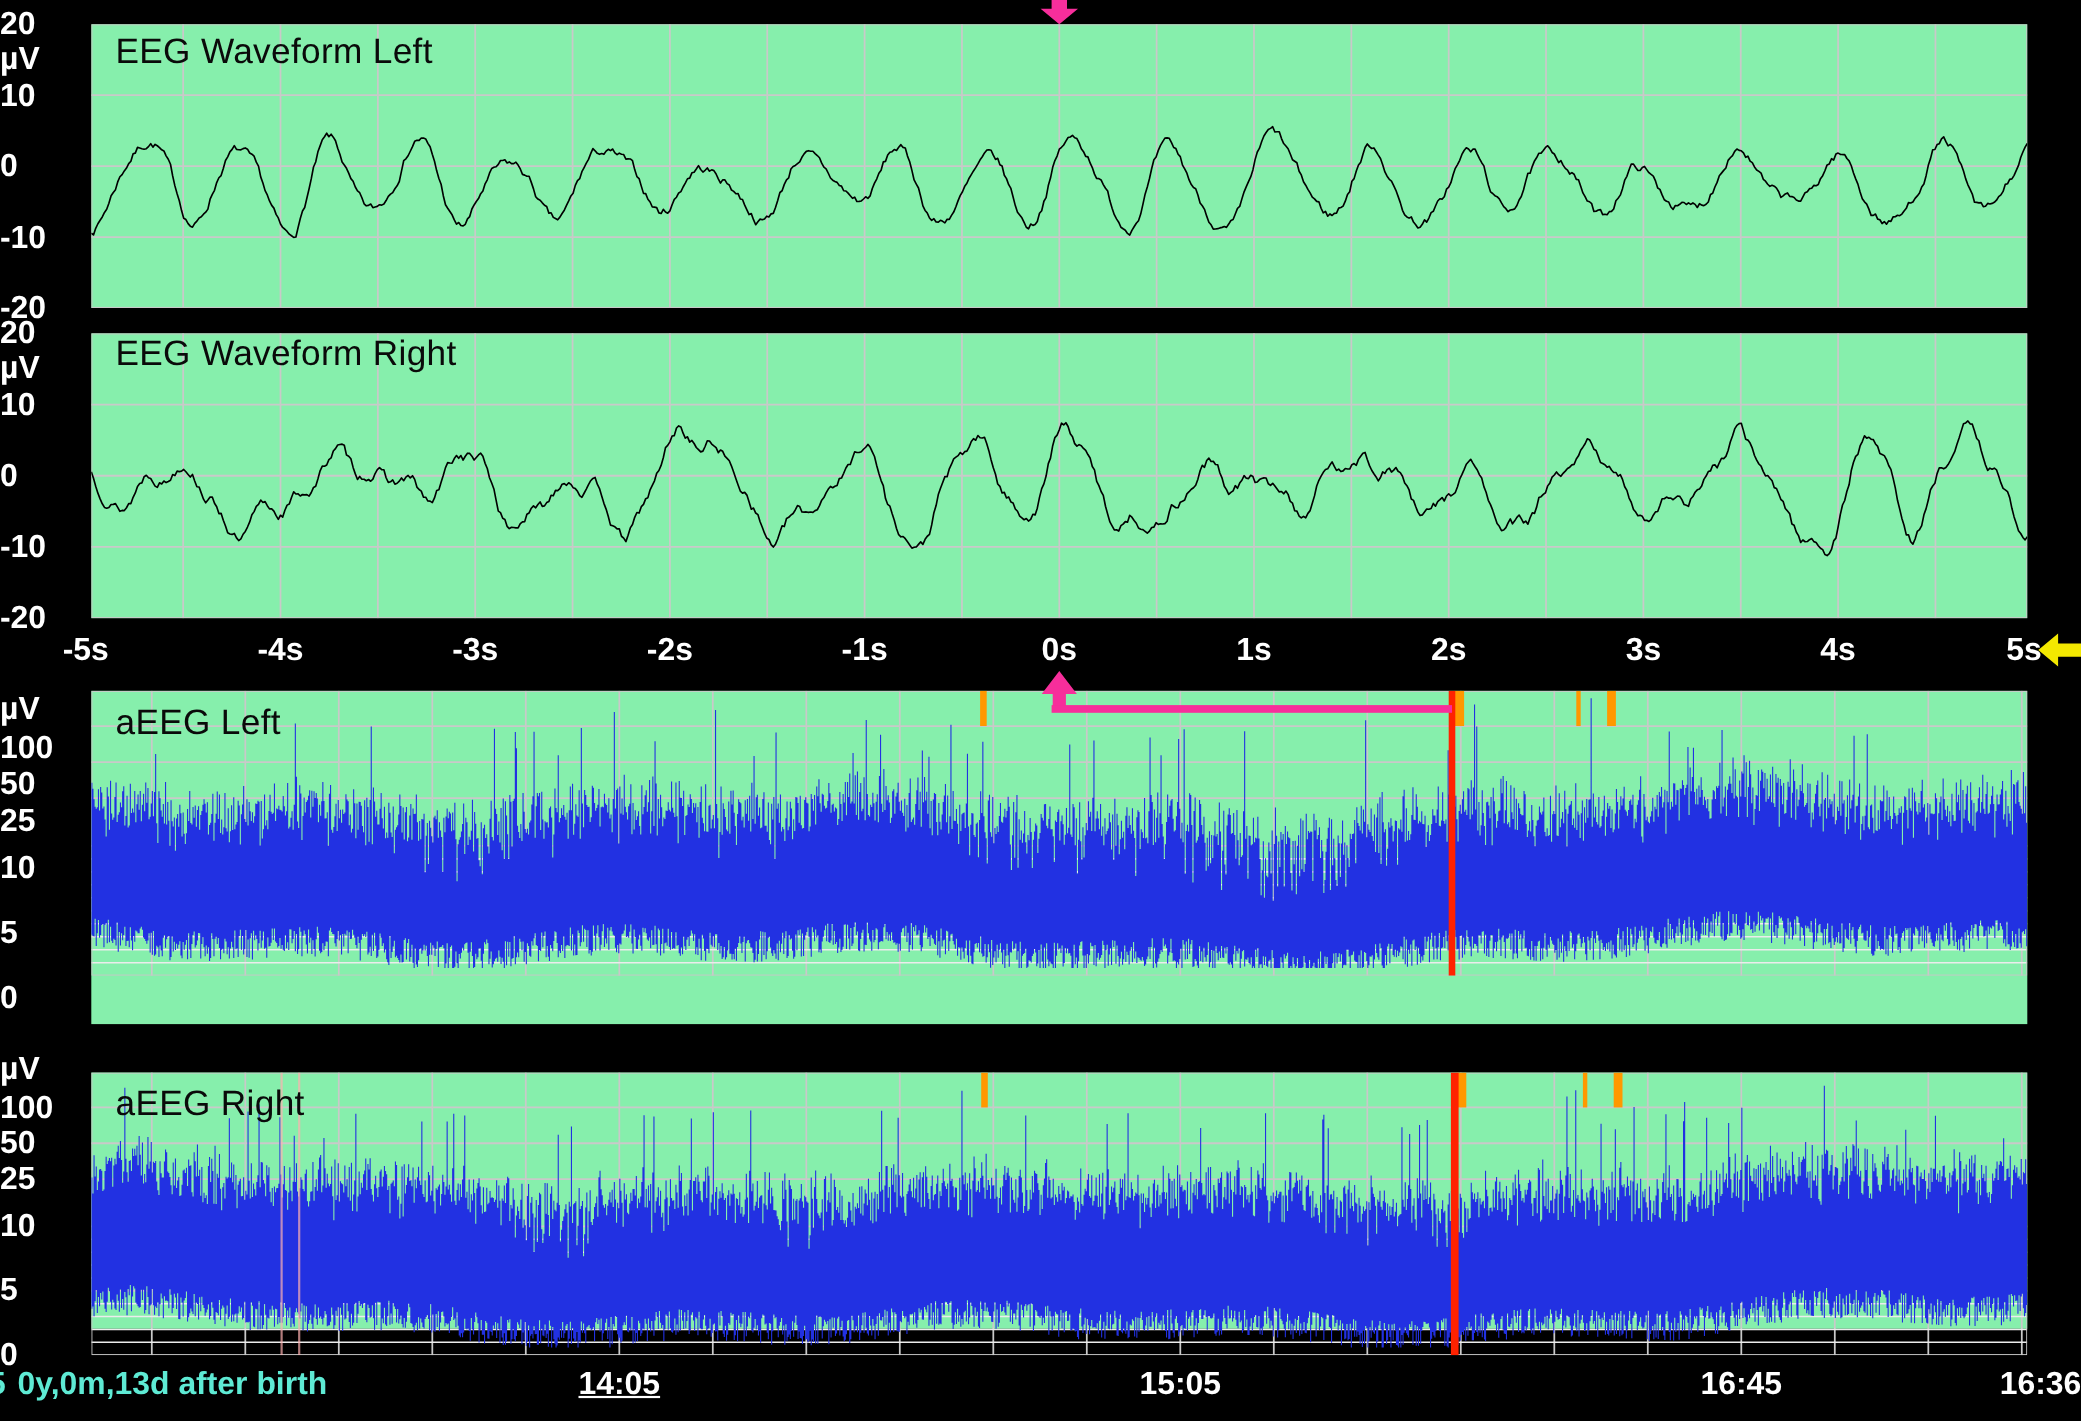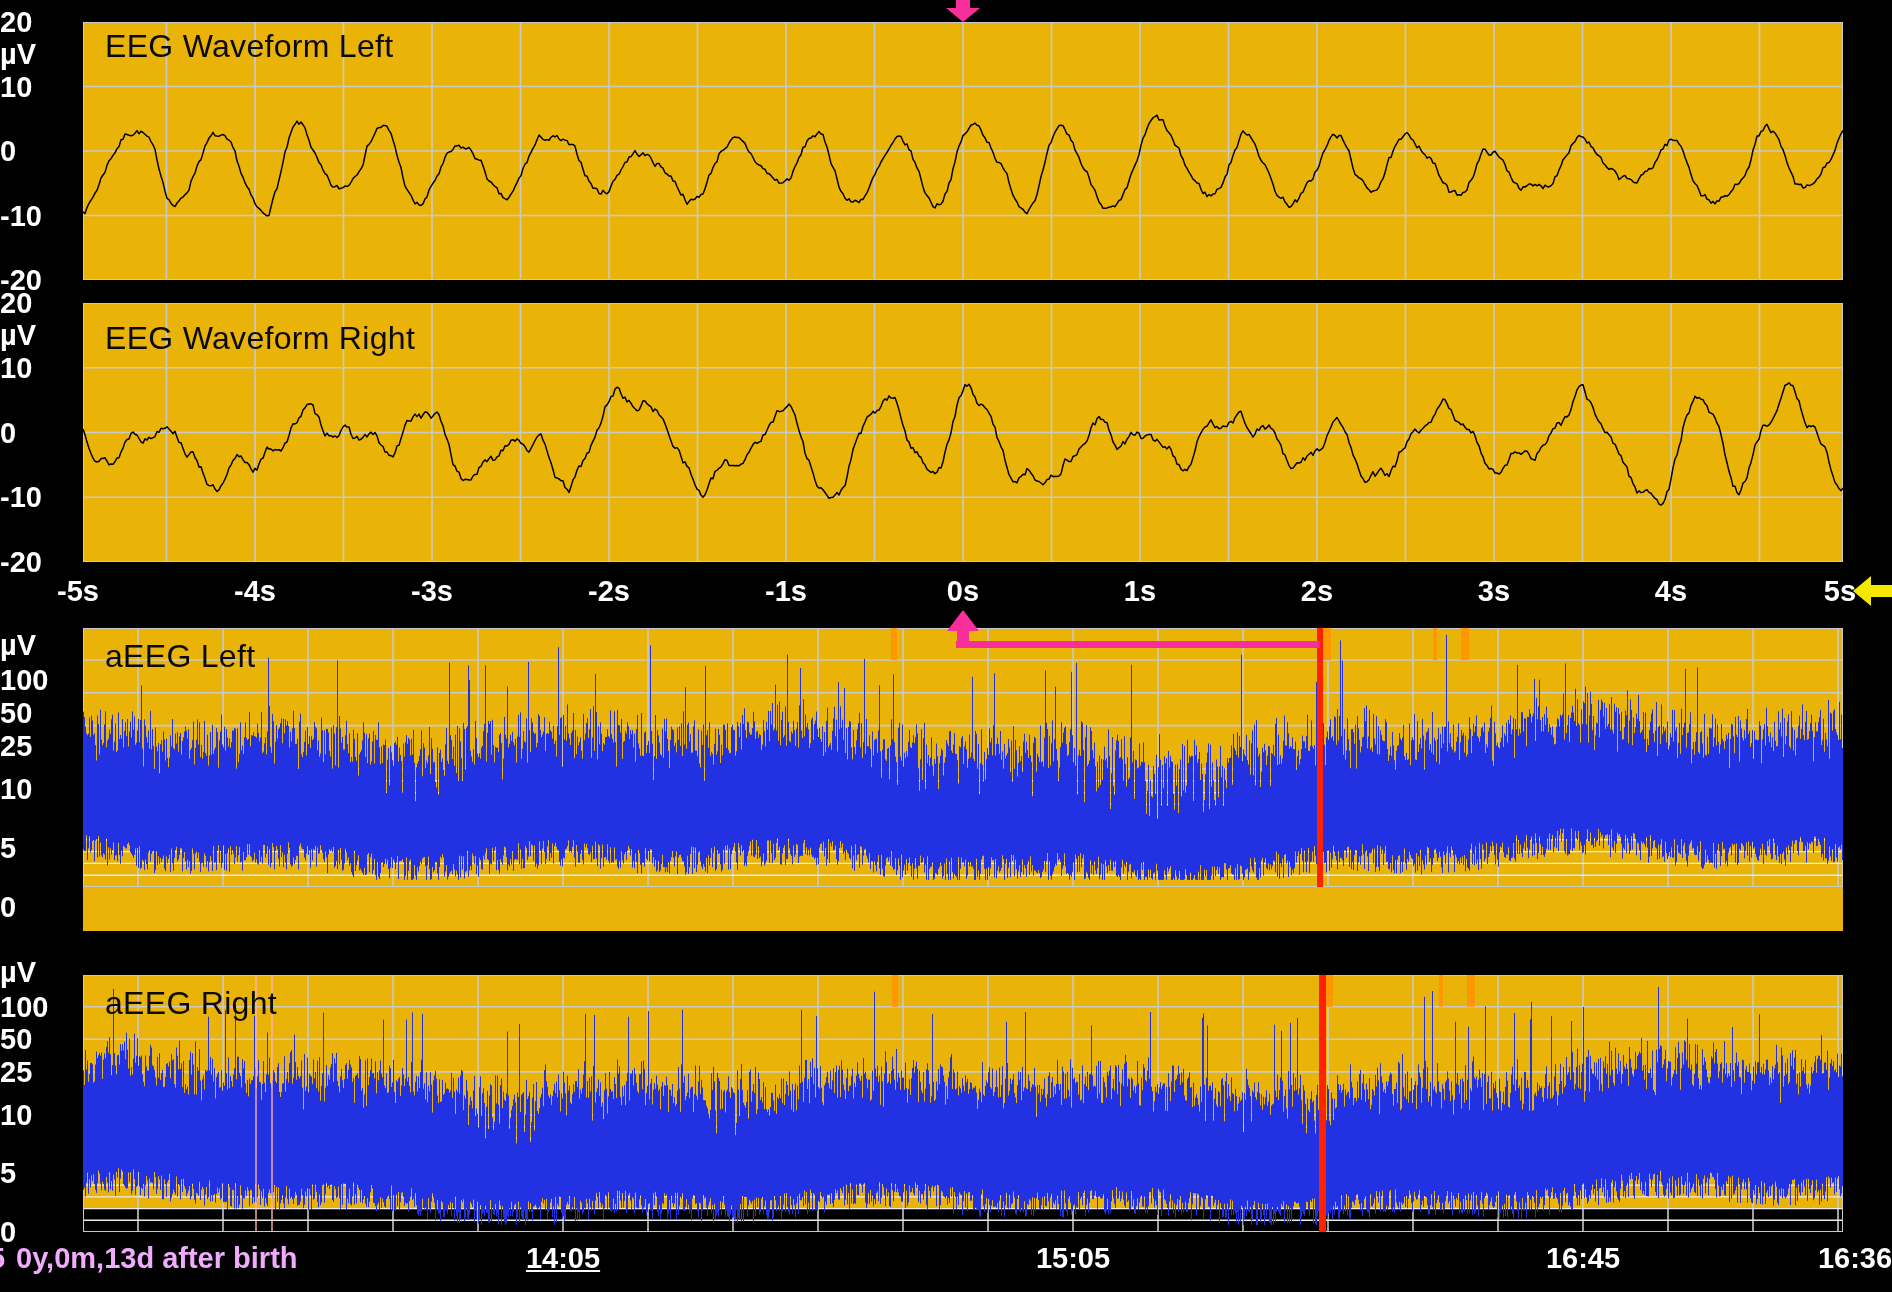--- a/index.html
+++ b/index.html
@@ -1,32 +1,32 @@
 <!DOCTYPE html>
 <html><head>
 <meta charset="utf-8">
 <style>
   html,body{margin:0;padding:0;background:#000;}
   .screen{
     position:relative;width:1892px;height:1292px;background:#000;
     font-family:"Liberation Sans",sans-serif;overflow:hidden;
   }
-  .panel{position:absolute;left:83px;width:1760px;background:#eab308;}
+  .panel{position:absolute;left:83px;width:1760px;background:#86efac;}
   .panel svg{position:absolute;left:0;top:0;display:block;}
   .panel-title{
     position:absolute;left:22px;color:#0a0a0a;font-size:32px;font-weight:400;
     white-space:nowrap;letter-spacing:.3px;
   }
   .tick{
     position:absolute;color:#ffffff;font-weight:700;font-size:29px;height:30px;
     line-height:30px;white-space:nowrap;
   }
   .ytick{left:0;width:74px;}
   .xtick{transform:translateX(-50%);text-align:right;}
-  .agelabel{position:absolute;color:#f0abfc;font-weight:700;font-size:29px;height:30px;line-height:30px;white-space:nowrap;}
+  .agelabel{position:absolute;color:#5eead4;font-weight:700;font-size:29px;height:30px;line-height:30px;white-space:nowrap;}
   .overlay{position:absolute;left:0;top:0;pointer-events:none;}
 </style>
 </head>
 <body>
 
 <div class="screen">
 
   <div class="panel" id="p-eeg_left" style="top:22px;height:258px;">
     <svg id="svg-eeg_left" width="1760" height="258" viewBox="0 0 1760 258">
         <line x1="83.5" y1="0" x2="83.5" y2="258" stroke="#c9c9c9" stroke-width="1.6"></line>
@@ -77,21 +77,21 @@
         <line x1="1411" y1="0" x2="1411" y2="259" stroke="#c9c9c9" stroke-width="1.6"></line>
         <line x1="1499.5" y1="0" x2="1499.5" y2="259" stroke="#c9c9c9" stroke-width="1.6"></line>
         <line x1="1588" y1="0" x2="1588" y2="259" stroke="#c9c9c9" stroke-width="1.6"></line>
         <line x1="1676.5" y1="0" x2="1676.5" y2="259" stroke="#c9c9c9" stroke-width="1.6"></line>
         <line x1="0" y1="64.75" x2="1760" y2="64.75" stroke="#c9c9c9" stroke-width="1.6"></line>
         <line x1="0" y1="129.5" x2="1760" y2="129.5" stroke="#c9c9c9" stroke-width="1.6"></line>
         <line x1="0" y1="194.25" x2="1760" y2="194.25" stroke="#c9c9c9" stroke-width="1.6"></line>
         <rect x="0.5" y="0.5" width="1759" height="258" fill="none" stroke="#c9c9c9" stroke-width="1"></rect>
         <path d="M0 125.9 L2 131.8 L4 139.1 L6 145.3 L8 150.5 L10 155.0 L12 158.3 L14 159.0 L16 158.3 L18 155.6 L20 155.5 L22 154.8 L24 158.2 L26 161.8 L28 161.0 L30 161.2 L32 158.6 L34 154.9 L36 154.8 L38 149.1 L40 145.1 L42 139.2 L44 136.5 L46 136.0 L48 130.4 L50 129.1 L52 131.3 L54 132.0 L56 135.5 L58 138.9 L60 140.1 L62 135.9 L64 137.0 L66 134.3 L68 135.7 L70 134.7 L72 133.6 L74 128.4 L76 129.3 L78 125.3 L80 125.7 L82 125.3 L84 123.8 L86 125.9 L88 128.3 L90 130.7 L92 128.3 L94 134.2 L96 139.5 L98 139.7 L100 145.3 L102 150.8 L104 154.1 L106 151.6 L108 148.9 L110 148.8 L112 154.5 L114 157.7 L116 163.9 L118 163.7 L120 169.9 L122 175.2 L124 181.4 L126 182.5 L128 182.8 L130 181.9 L132 186.0 L134 188.4 L136 186.9 L138 182.7 L140 180.1 L142 176.1 L144 171.5 L146 164.9 L148 162.1 L150 157.4 L152 155.5 L154 151.6 L156 153.8 L158 153.0 L160 156.7 L162 159.6 L164 159.6 L166 161.7 L168 165.8 L170 169.1 L172 165.4 L174 167.1 L176 160.9 L178 156.2 L180 155.2 L182 149.3 L184 144.1 L186 146.1 L188 146.0 L190 147.9 L192 146.6 L194 146.9 L196 146.7 L198 148.0 L200 144.7 L202 140.1 L204 139.0 L206 132.5 L208 125.0 L210 120.8 L212 120.9 L214 119.7 L216 114.8 L218 113.3 L220 107.0 L222 104.8 L224 101.6 L226 101.1 L228 100.8 L230 101.8 L232 110.7 L234 111.7 L236 114.1 L238 121.9 L240 127.8 L242 132.9 L244 130.1 L246 132.7 L248 132.7 L250 134.0 L252 132.9 L254 134.5 L256 132.6 L258 127.5 L260 124.0 L262 122.1 L264 124.0 L266 124.0 L268 131.3 L270 135.5 L272 135.0 L274 133.3 L276 137.1 L278 136.3 L280 134.4 L282 131.5 L284 134.0 L286 130.8 L288 129.2 L290 131.5 L292 129.5 L294 132.8 L296 139.8 L298 142.0 L300 143.5 L302 149.0 L304 149.0 L306 152.5 L308 152.6 L310 153.9 L312 149.7 L314 142.9 L316 142.2 L318 135.5 L320 129.1 L322 122.1 L324 117.6 L326 117.9 L328 118.1 L330 113.9 L332 111.1 L334 113.6 L336 111.1 L338 115.2 L340 111.8 L342 109.0 L344 109.2 L346 111.7 L348 115.2 L350 112.9 L352 110.6 L354 109.0 L356 111.7 L358 118.2 L360 122.9 L362 131.3 L364 136.1 L366 141.5 L368 151.7 L370 161.7 L372 163.0 L374 168.2 L376 169.2 L378 175.5 L380 177.6 L382 176.3 L384 176.5 L386 176.9 L388 176.9 L390 173.0 L392 171.4 L394 171.2 L396 164.5 L398 163.3 L400 159.0 L402 156.9 L404 158.6 L406 155.7 L408 153.3 L410 157.3 L412 156.9 L414 153.9 L416 152.9 L418 147.2 L420 147.7 L422 142.8 L424 143.0 L426 141.3 L428 137.2 L430 136.7 L432 138.2 L434 135.9 L436 137.3 L438 140.3 L440 141.2 L442 143.6 L444 147.5 L446 149.1 L448 145.4 L450 141.6 L452 137.5 L454 134.0 L456 131.9 L458 131.0 L460 137.2 L462 141.1 L464 147.9 L466 154.6 L468 159.8 L470 166.5 L472 174.4 L474 175.0 L476 175.9 L478 177.8 L480 177.7 L482 184.5 L484 186.2 L486 189.4 L488 183.6 L490 176.9 L492 173.8 L494 167.3 L496 162.9 L498 163.4 L500 157.6 L502 155.5 L504 150.3 L506 149.4 L508 142.3 L510 138.2 L512 134.1 L514 127.2 L516 124.7 L518 120.1 L520 113.1 L522 103.9 L524 101.9 L526 98.7 L528 93.4 L530 93.0 L532 86.1 L534 84.2 L536 85.1 L538 90.8 L540 95.3 L542 94.1 L544 98.9 L546 97.4 L548 100.2 L550 103.8 L552 105.8 L554 107.8 L556 107.1 L558 102.9 L560 97.7 L562 97.9 L564 100.7 L566 102.4 L568 103.9 L570 108.5 L572 106.1 L574 107.3 L576 111.7 L578 113.7 L580 115.9 L582 120.7 L584 126.3 L586 132.2 L588 137.9 L590 143.4 L592 145.3 L594 144.6 L596 147.1 L598 153.3 L600 159.9 L602 158.9 L604 163.4 L606 164.8 L608 171.3 L610 176.3 L612 181.7 L614 186.1 L616 187.4 L618 192.1 L620 194.3 L622 191.7 L624 187.0 L626 180.8 L628 175.0 L630 175.7 L632 168.3 L634 167.3 L636 165.3 L638 163.8 L640 160.6 L642 156.6 L644 157.4 L646 162.5 L648 162.6 L650 162.4 L652 162.8 L654 162.5 L656 162.8 L658 161.2 L660 160.4 L662 156.7 L664 151.7 L666 149.3 L668 145.1 L670 141.6 L672 139.2 L674 140.4 L676 139.1 L678 138.3 L680 132.1 L682 131.6 L684 127.2 L686 122.5 L688 119.3 L690 119.3 L692 113.3 L694 107.7 L696 108.4 L698 108.4 L700 107.7 L702 105.4 L704 103.6 L706 101.0 L708 103.4 L710 107.8 L712 112.0 L714 120.2 L716 127.5 L718 133.9 L720 138.5 L722 150.2 L724 155.6 L726 157.2 L728 163.8 L730 169.9 L732 177.4 L734 183.1 L736 185.0 L738 184.7 L740 186.7 L742 189.5 L744 192.4 L746 195.3 L748 194.5 L750 194.2 L752 191.9 L754 189.6 L756 191.9 L758 187.3 L760 184.5 L762 182.8 L764 174.2 L766 163.1 L768 156.6 L770 146.6 L772 140.9 L774 135.6 L776 130.3 L778 130.4 L780 123.2 L782 119.0 L784 114.2 L786 112.6 L788 111.2 L790 108.4 L792 110.1 L794 107.6 L796 107.1 L798 103.5 L800 98.3 L802 95.8 L804 97.2 L806 92.9 L808 95.0 L810 95.2 L812 94.5 L814 100.2 L816 106.9 L818 115.1 L820 122.2 L822 128.1 L824 137.0 L826 139.1 L828 145.2 L830 144.6 L832 149.7 L834 148.8 L836 153.3 L838 154.2 L840 159.7 L842 161.8 L844 166.2 L846 167.8 L848 169.5 L850 168.4 L852 170.7 L854 169.2 L856 164.5 L858 165.1 L860 159.0 L862 149.2 L864 141.2 L866 136.9 L868 129.8 L870 118.5 L872 113.5 L874 102.2 L876 94.8 L878 92.6 L880 87.7 L882 81.7 L884 83.3 L886 81.3 L888 84.7 L890 91.3 L892 94.0 L894 100.3 L896 102.6 L898 101.2 L900 102.2 L902 104.7 L904 106.5 L906 110.2 L908 113.3 L910 121.1 L912 124.2 L914 134.6 L916 138.5 L918 143.8 L920 147.3 L922 157.2 L924 164.5 L926 171.5 L928 175.1 L930 178.8 L932 178.6 L934 179.8 L936 174.9 L938 173.5 L940 171.2 L942 171.7 L944 165.5 L946 167.2 L948 170.2 L950 172.7 L952 177.0 L954 178.1 L956 178.5 L958 180.0 L960 181.7 L962 179.8 L964 176.6 L966 176.2 L968 172.2 L970 173.7 L972 173.2 L974 173.4 L976 173.0 L978 170.9 L980 162.5 L982 155.9 L984 157.2 L986 158.6 L988 158.6 L990 153.5 L992 152.7 L994 151.6 L996 146.0 L998 144.0 L1000 141.8 L1002 140.4 L1004 138.1 L1006 132.6 L1008 124.9 L1010 120.0 L1012 121.8 L1014 115.7 L1016 113.5 L1018 116.5 L1020 116.4 L1022 119.3 L1024 119.5 L1026 127.0 L1028 131.7 L1030 139.0 L1032 142.1 L1034 146.4 L1036 144.6 L1038 143.2 L1040 138.5 L1042 140.9 L1044 136.2 L1046 133.6 L1048 129.4 L1050 131.7 L1052 132.1 L1054 129.1 L1056 130.2 L1058 135.6 L1060 135.2 L1062 133.0 L1064 132.0 L1066 131.4 L1068 131.5 L1070 136.8 L1072 138.2 L1074 136.4 L1076 138.9 L1078 141.6 L1080 144.2 L1082 143.8 L1084 145.9 L1086 143.4 L1088 146.4 L1090 152.8 L1092 154.4 L1094 161.3 L1096 161.6 L1098 166.1 L1100 167.8 L1102 166.4 L1104 167.7 L1106 163.7 L1108 161.2 L1110 154.6 L1112 147.8 L1114 138.8 L1116 133.6 L1118 129.8 L1120 126.4 L1122 123.9 L1124 123.2 L1126 119.8 L1128 116.9 L1130 121.0 L1132 124.7 L1134 123.5 L1136 125.7 L1138 125.1 L1140 122.9 L1142 123.4 L1144 123.4 L1146 119.4 L1148 118.4 L1150 120.0 L1152 114.6 L1154 111.7 L1156 109.0 L1158 108.3 L1160 114.8 L1162 120.3 L1164 124.5 L1166 127.7 L1168 130.6 L1170 134.2 L1172 131.1 L1174 126.0 L1176 127.4 L1178 123.9 L1180 122.6 L1182 126.1 L1184 124.4 L1186 122.0 L1188 125.4 L1190 126.7 L1192 130.0 L1194 136.0 L1196 138.5 L1198 142.4 L1200 150.7 L1202 151.9 L1204 157.5 L1206 162.6 L1208 165.6 L1210 165.1 L1212 162.5 L1214 159.8 L1216 160.0 L1218 159.3 L1220 154.7 L1222 157.2 L1224 153.0 L1226 151.2 L1228 149.3 L1230 152.4 L1232 147.9 L1234 145.9 L1236 147.8 L1238 146.4 L1240 144.8 L1242 139.5 L1244 132.6 L1246 128.5 L1248 123.9 L1250 119.0 L1252 116.8 L1254 114.5 L1256 118.0 L1258 121.3 L1260 124.3 L1262 128.7 L1264 131.5 L1266 139.4 L1268 144.5 L1270 151.8 L1272 155.8 L1274 160.8 L1276 166.9 L1278 173.0 L1280 175.5 L1282 179.4 L1284 178.8 L1286 176.7 L1288 172.3 L1290 168.7 L1292 173.2 L1294 170.5 L1296 167.3 L1298 165.2 L1300 168.5 L1302 172.4 L1304 170.7 L1306 173.5 L1308 167.7 L1310 163.2 L1312 163.7 L1314 157.8 L1316 149.3 L1318 148.5 L1320 146.4 L1322 145.0 L1324 138.7 L1326 136.0 L1328 130.7 L1330 128.8 L1332 126.0 L1334 128.5 L1336 130.0 L1338 127.3 L1340 125.3 L1342 122.9 L1344 121.7 L1346 119.6 L1348 119.2 L1350 114.3 L1352 111.4 L1354 106.3 L1356 103.5 L1358 100.4 L1360 96.0 L1362 96.7 L1364 100.6 L1366 105.4 L1368 106.6 L1370 111.9 L1372 117.5 L1374 118.4 L1376 119.5 L1378 121.7 L1380 121.0 L1382 124.3 L1384 126.5 L1386 126.5 L1388 129.9 L1390 128.4 L1392 132.8 L1394 139.5 L1396 142.8 L1398 149.8 L1400 153.8 L1402 160.2 L1404 162.5 L1406 165.9 L1408 165.5 L1410 166.4 L1412 170.1 L1414 170.0 L1416 171.1 L1418 169.3 L1420 165.4 L1422 162.3 L1424 162.0 L1426 156.5 L1428 150.4 L1430 150.4 L1432 148.9 L1434 149.9 L1436 149.9 L1438 151.3 L1440 149.7 L1442 147.9 L1444 148.2 L1446 151.2 L1448 155.7 L1450 156.4 L1452 157.3 L1454 150.6 L1456 148.4 L1458 144.5 L1460 142.3 L1462 141.6 L1464 138.9 L1466 132.8 L1468 129.8 L1470 125.7 L1472 125.1 L1474 120.0 L1476 119.6 L1478 122.3 L1480 117.7 L1482 113.6 L1484 113.9 L1486 111.9 L1488 106.6 L1490 98.8 L1492 93.3 L1494 86.9 L1496 83.7 L1498 82.1 L1500 81.8 L1502 88.7 L1504 96.3 L1506 97.1 L1508 99.8 L1510 104.4 L1512 111.1 L1514 115.3 L1516 118.8 L1518 120.7 L1520 125.7 L1522 129.7 L1524 129.3 L1526 131.7 L1528 134.1 L1530 140.3 L1532 141.1 L1534 145.9 L1536 151.1 L1538 152.7 L1540 159.2 L1542 161.5 L1544 164.0 L1546 173.4 L1548 174.5 L1550 180.6 L1552 183.9 L1554 190.1 L1556 187.9 L1558 189.5 L1560 189.3 L1562 187.6 L1564 186.6 L1566 189.4 L1568 190.2 L1570 193.1 L1572 195.4 L1574 196.7 L1576 201.1 L1578 202.1 L1580 200.4 L1582 196.5 L1584 188.7 L1586 186.2 L1588 176.1 L1590 164.9 L1592 156.1 L1594 152.0 L1596 143.6 L1598 137.7 L1600 124.7 L1602 117.3 L1604 111.9 L1606 110.1 L1608 102.4 L1610 98.4 L1612 93.2 L1614 95.3 L1616 94.5 L1618 96.3 L1620 96.7 L1622 100.6 L1624 102.8 L1626 109.2 L1628 110.1 L1630 111.2 L1632 114.8 L1634 120.2 L1636 123.7 L1638 131.7 L1640 140.5 L1642 151.8 L1644 159.7 L1646 168.3 L1648 174.7 L1650 183.3 L1652 183.2 L1654 189.5 L1656 191.7 L1658 187.0 L1660 180.1 L1662 178.5 L1664 174.9 L1666 165.0 L1668 159.4 L1670 151.6 L1672 142.2 L1674 138.8 L1676 136.3 L1678 127.6 L1680 122.2 L1682 122.3 L1684 123.2 L1686 122.0 L1688 119.3 L1690 115.7 L1692 111.7 L1694 107.6 L1696 101.0 L1698 95.2 L1700 88.7 L1702 82.3 L1704 81.5 L1706 79.7 L1708 82.3 L1710 82.6 L1712 88.8 L1714 95.6 L1716 97.7 L1718 106.3 L1720 113.1 L1722 119.7 L1724 124.6 L1726 122.6 L1728 123.5 L1730 122.6 L1732 124.1 L1734 129.8 L1736 136.0 L1738 141.0 L1740 142.3 L1742 143.9 L1744 149.4 L1746 159.1 L1748 166.9 L1750 172.9 L1752 179.4 L1754 182.0 L1756 185.6 L1758 187.8 L1760 184.9 " fill="none" stroke="#000000" stroke-width="1.5" stroke-linejoin="round"></path>
       </svg>
-    <div class="panel-title" style="top:17px;">EEG Waveform Right</div>
+    <div class="panel-title" style="top:0;">EEG Waveform Right</div>
   </div>
 
   <div class="panel" id="p-aeeg_left" style="top:628px;height:303px;">
     <svg id="svg-aeeg_left" width="1760" height="259" viewBox="0 0 1760 259">
         <line x1="55" y1="0" x2="55" y2="259" stroke="#c9c9c9" stroke-width="1.6"></line>
         <line x1="140" y1="0" x2="140" y2="259" stroke="#c9c9c9" stroke-width="1.6"></line>
         <line x1="225" y1="0" x2="225" y2="259" stroke="#c9c9c9" stroke-width="1.6"></line>
         <line x1="310" y1="0" x2="310" y2="259" stroke="#c9c9c9" stroke-width="1.6"></line>
         <line x1="395" y1="0" x2="395" y2="259" stroke="#c9c9c9" stroke-width="1.6"></line>
         <line x1="480" y1="0" x2="480" y2="259" stroke="#c9c9c9" stroke-width="1.6"></line>

